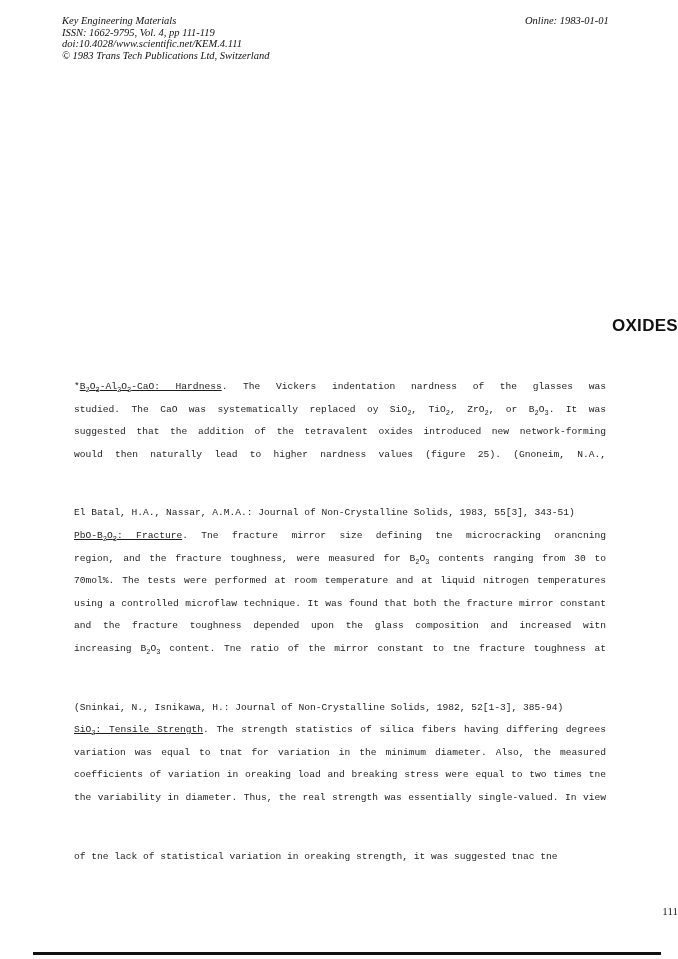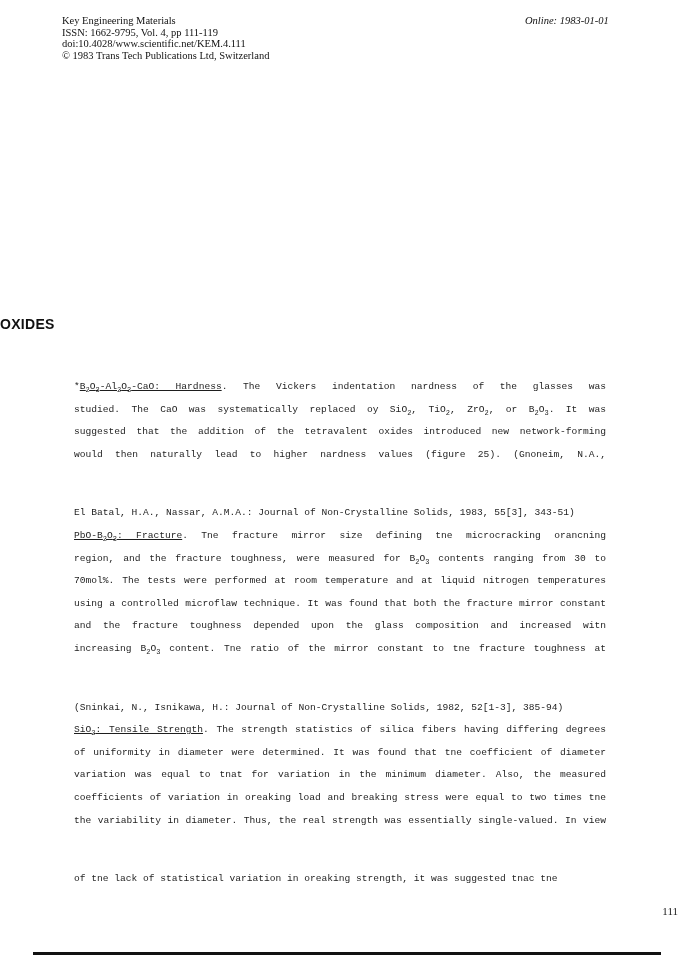--- a/index.html
+++ b/index.html
@@ -1,19 +1,19 @@
 <!DOCTYPE html>
 <html><head>
 <meta charset="utf-8">
 <style>
   html, body { margin:0; padding:0; background:#ffffff; }
   body { width:678px; height:959px; position:relative; overflow:hidden; color:#1a1a1a; }
-  .header-left { position:absolute; left:62px; top:15px; font-family:"Liberation Serif", serif; font-size:10.5px; line-height:11.5px; color:#111; }
+  .header-left { position:absolute; left:62px; top:15px; font-family:"Liberation Serif", serif; font-style:italic; font-size:10.5px; line-height:11.5px; color:#111; }
   .header-right { position:absolute; left:525px; top:15px; font-family:"Liberation Serif", serif; font-style:italic; font-size:10.5px; line-height:11.5px; color:#111; }
-  .title { position:absolute; left:0; width:678px; top:316px; text-align:left; font-family:"Liberation Sans", sans-serif; font-weight:bold; font-size:14px; letter-spacing:0.3px; color:#111; }
+  .title { position:absolute; left:0; width:678px; top:316px; text-align:right; font-family:"Liberation Sans", sans-serif; font-weight:bold; font-size:17px; letter-spacing:0.3px; color:#111; }
   .body-text { position:absolute; left:74px; width:532px; top:376px; font-family:"Liberation Mono", monospace; font-size:9.6px; line-height:22.6px; color:#1e1e1e; }
   .line { display:block; white-space:nowrap; text-align:justify; text-align-last:justify; height:22.6px; }
   .line.last { text-align-last:left;margin-top:36px; }
   .u { text-decoration:underline; }
   sub { font-size:7px; vertical-align:-3px; line-height:0; }
   .page-num { position:absolute; left:0; width:678px; top:905px; text-align:right; font-family:"Liberation Serif", serif; font-size:11px; color:#222; }
   .rule { position:absolute; left:33px; top:952px; width:628px; height:3px; background:#111; }
 </style>
 </head>
 <body>
@@ -35,21 +35,20 @@
     <span class="line">would then naturally lead to higher nardness values (figure 25). (Gnoneim, N.A.,</span>
     <span class="line last">El Batal, H.A., Nassar, A.M.A.: Journal of Non-Crystalline Solids, 1983, 55[3], 343-51)</span>
     <span class="line"><span class="u">PbO-B<sub>2</sub>O<sub>3</sub>: Fracture</span>. Tne fracture mirror size defining tne microcracking orancning</span>
     <span class="line">region, and the fracture toughness, were measured for B<sub>2</sub>O<sub>3</sub> contents ranging from 30 to</span>
     <span class="line">70mol%. The tests were performed at room temperature and at liquid nitrogen temperatures</span>
     <span class="line">using a controlled microflaw technique. It was found that both the fracture mirror constant</span>
     <span class="line">and the fracture toughness depended upon the glass composition and increased witn</span>
     <span class="line">increasing B<sub>2</sub>O<sub>3</sub> content. Tne ratio of the mirror constant to tne fracture toughness at</span>
     <span class="line last">(Sninkai, N., Isnikawa, H.: Journal of Non-Crystalline Solids, 1982, 52[1-3], 385-94)</span>
     <span class="line"><span class="u">SiO<sub>2</sub>: Tensile Strength</span>. The strength statistics of silica fibers having differing degrees</span>
-    <span class="line">of uniformity in diameter were determined. It was found that tne coefficient of diameter</span>
     <span class="line">variation was equal to tnat for variation in the minimum diameter. Also, the measured</span>
     <span class="line">coefficients of variation in oreaking load and breaking stress were equal to two times tne</span>
     <span class="line">the variability in diameter. Thus, the real strength was essentially single-valued. In view</span>
     <span class="line last">of tne lack of statistical variation in oreaking strength, it was suggested tnac tne</span>
   </div>
 
 <div class="page-num">111</div>
 <div class="rule"></div>
 
 </body></html>

